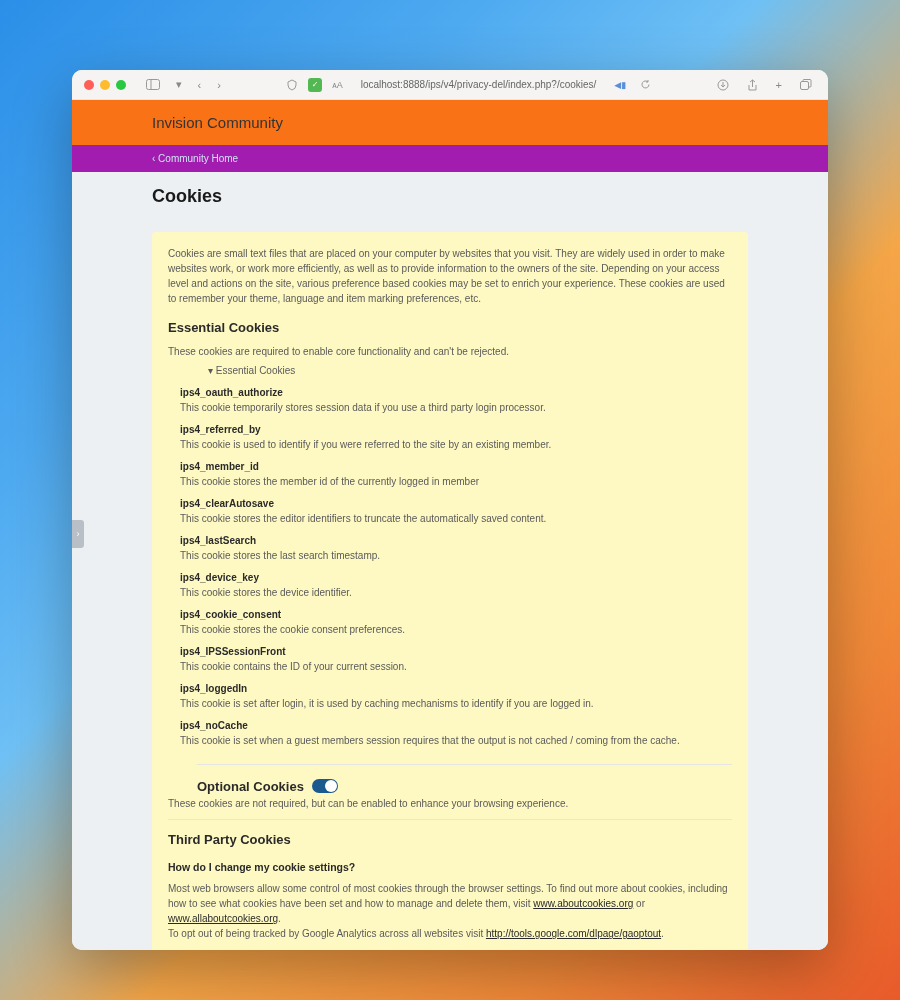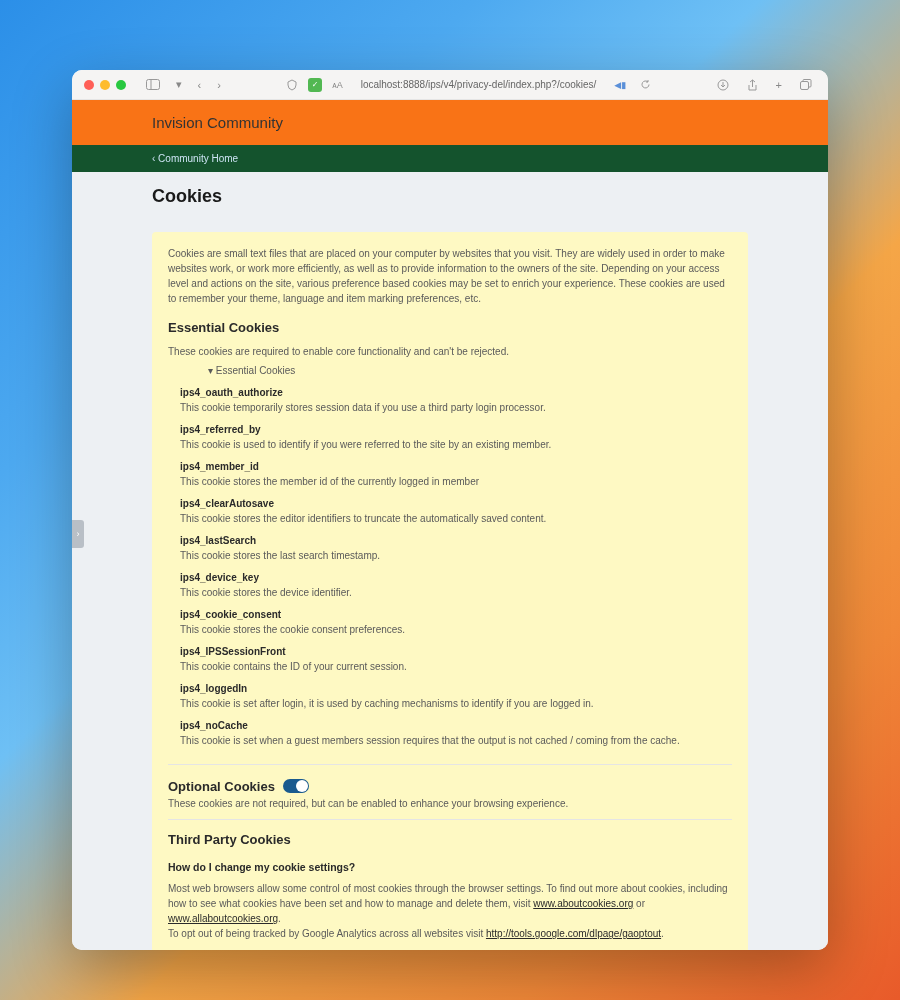--- a/index.html
+++ b/index.html
@@ -42,35 +42,35 @@
 .tb-group { display: flex; align-items: center; gap: 8px; }
 .addr-group { flex: 1; display: flex; align-items: center; justify-content: center; gap: 6px; }
 .addr { font-size: 10px; color: #666; text-align: center; padding: 2px 8px; }
 .shield { width: 14px; height: 14px; background: #52b852; border-radius: 3px; display: inline-flex; align-items: center; justify-content: center; color: #fff; font-size: 8px; }
 .tb-right { display: flex; gap: 10px; color: #888; }
 
 .content { flex: 1; overflow-y: auto; background: #edf0f3; }
 .site-header { background: #f97316; padding: 14px 0; }
 .container { max-width: 620px; margin: 0 auto; padding: 0 12px; }
 .site-title { font-size: 15px; font-weight: 500; color: #333; }
-.breadcrumb-bar { background: #14532d; color: #cde4f4; padding: 8px 0; font-size: 10px; }
+.breadcrumb-bar { background: #a21caf; color: #cde4f4; padding: 8px 0; font-size: 10px; }
 .breadcrumb-bar a { color: #cde4f4; text-decoration: none; }
 
 .page-title { font-size: 18px; font-weight: 700; color: #1a1a1a; margin: 14px 0 25px; }
 .card { background: #fef9c3; border-radius: 4px; padding: 14px 16px; font-size: 10px; color: #5a5a5a; line-height: 1.5; }
 .intro { margin-bottom: 12px; }
 .section-h { font-size: 13px; font-weight: 700; color: #2a2a2a; margin: 10px 0 6px; }
 .sub-h { font-size: 10.5px; font-weight: 700; color: #2a2a2a; margin: 10px 0 6px; }
 .sub-desc { margin-bottom: 4px; }
 .details-label { font-size: 10px; margin-bottom: 4px; margin-left: 40px; }
 .cookie-list { padding-left: 12px; }
 .cookie-item { margin: 7px 0; }
 .cookie-name { font-weight: 700; color: #2a2a2a; font-size: 10px; }
 .cookie-desc { font-size: 10px; color: #5a5a5a; }
-.opt-head { display: flex; align-items: center; gap: 8px; margin-top: 16px; border-top: 1px solid #e5e5e5; padding-top: 12px; }
+.opt-head { display: flex; align-items: center; gap: 8px; margin-top: 16px; border-top: 1px solid #e5e5e5; padding-top: 12px; margin-left: 29px; }
 .toggle { width: 26px; height: 14px; background: #1a5a8e; border-radius: 10px; position: relative; }
 .toggle::after { content: ""; position: absolute; right: 1px; top: 1px; width: 12px; height: 12px; background: #fff; border-radius: 50%; }
 .divider { border-top: 1px solid #e5e5e5; margin: 8px 0 10px; }
 .link { color: #2a2a2a; text-decoration: underline; }
 
 .side-tab { position: absolute; left: 0; top: 450px; width: 12px; height: 28px; background: #b9bfc6; border-radius: 0 3px 3px 0; display: flex; align-items: center; justify-content: center; color: #fff; font-size: 9px; }
 
 svg { display: block; }
 </style>
 </head>

